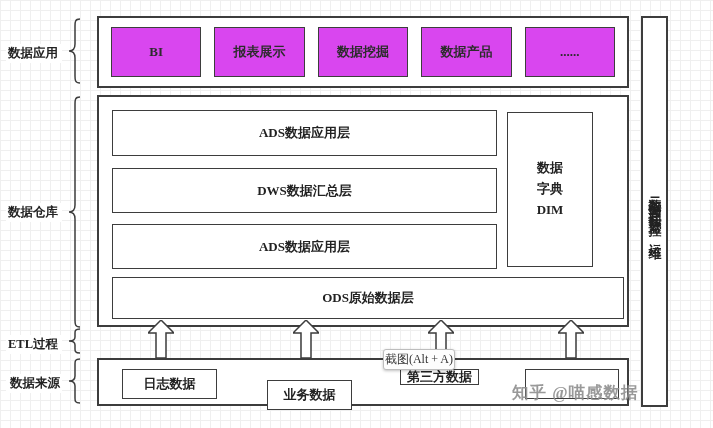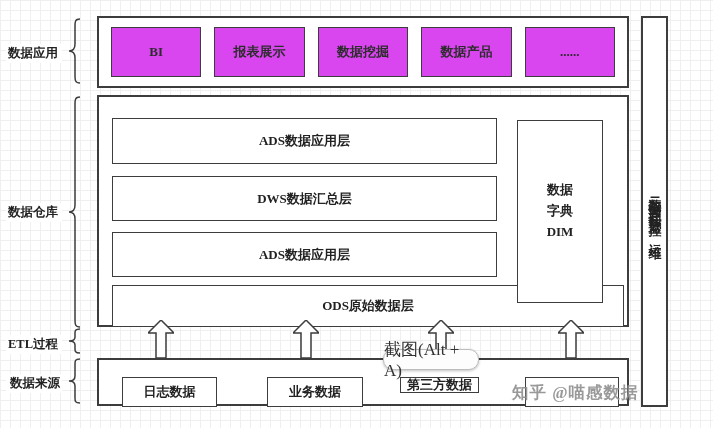--- a/index.html
+++ b/index.html
@@ -39,21 +39,20 @@
     position: absolute;
     background: #fff;
     border: 1.5px solid #3d3d3d;
     display: flex;
     align-items: center;
     justify-content: center;
     font-size: 13px;
     font-weight: bold;
     color: #222;
     text-align: center;
-    margin-top: 8px;
   }
   .app-row-inner {
     position: absolute;
     left: 12px; right: 12px; top: 9px; bottom: 9px;
     display: flex;
     gap: 13px;
   }
   .app-box {
     position: relative;
     flex: 1;
@@ -81,29 +80,29 @@
     writing-mode: vertical-rl;
     text-orientation: upright;
     font-size: 13px;
     font-weight: bold;
     letter-spacing: 3px;
     color: #222;
   }
   .tooltip {
     position: absolute;
     left: 383px; top: 349px;
-    width: 96px; height: 21px;
+    width: 72px; height: 21px;
     background: #fdfdfd;
     border: 1px solid #bdbdbd;
-    border-radius: 10px;
+    border-radius: 3px;
     box-shadow: 0 1px 3px rgba(0,0,0,0.25);
     display: flex;
     align-items: center;
     justify-content: center;
-    font-size: 17px;
+    font-size: 12px;
     color: #333;
     z-index: 20;
   }
   .watermark {
     position: absolute;
     left: 512px; top: 382px;
     font-size: 16.5px;
     font-weight: bold;
     color: #8f8f8f;
     opacity: 0.9;
@@ -143,41 +142,41 @@
       <div class="app-box">数据产品</div>
       <div class="app-box">......</div>
     </div>
   </div>
 
   <div class="outer-box" style="left:97px; top:95px; width:532px; height:232px;">
     <div class="box" style="left:13px; top:13px;  width:385px; height:46px;">ADS数据应用层</div>
     <div class="box" style="left:13px; top:71px;  width:385px; height:45px;">DWS数据汇总层</div>
     <div class="box" style="left:13px; top:127px; width:385px; height:45px;">ADS数据应用层</div>
     <div class="box" style="left:13px; top:180px; width:512px; height:42px;">ODS原始数据层</div>
-    <div class="box dim-box" style="left:418px; top:15px; width:86px; height:183px;">数据
+    <div class="box dim-box" style="left:408px; top:15px; width:86px; height:155px;">数据
 字典
 DIM</div>
   </div>
 
   <svg class="arrow" style="left:148px; top:320px;" viewBox="0 0 26 38">
     <polygon points="13,0 26,13 18,13 18,38 8,38 8,13 0,13" fill="#ffffff" stroke="#3d3d3d" stroke-width="1.5"></polygon>
   </svg>
   <svg class="arrow" style="left:293px; top:320px;" viewBox="0 0 26 38">
     <polygon points="13,0 26,13 18,13 18,38 8,38 8,13 0,13" fill="#ffffff" stroke="#3d3d3d" stroke-width="1.5"></polygon>
   </svg>
   <svg class="arrow" style="left:428px; top:320px;" viewBox="0 0 26 38">
     <polygon points="13,0 26,13 18,13 18,38 8,38 8,13 0,13" fill="#ffffff" stroke="#3d3d3d" stroke-width="1.5"></polygon>
   </svg>
   <svg class="arrow" style="left:558px; top:320px;" viewBox="0 0 26 38">
     <polygon points="13,0 26,13 18,13 18,38 8,38 8,13 0,13" fill="#ffffff" stroke="#3d3d3d" stroke-width="1.5"></polygon>
   </svg>
 
   <div class="outer-box" style="left:97px; top:358px; width:532px; height:48px;">
     <div class="box" style="left:23px;  top:9px; width:95px; height:30px;">日志数据</div>
-    <div class="box" style="left:168px; top:9px; width:96px; height:30px;">业务数据</div>
+    <div class="box" style="left:168px; top:20px; width:85px; height:30px;">业务数据</div>
     <div class="box" style="left:301px; top:9px; width:79px; height:16px;">第三方数据</div>
     <div class="box" style="left:426px; top:9px; width:94px; height:30px;"></div>
   </div>
 
   <div class="right-bar">
     <span>元数据管理和任务监控、运维</span>
   </div>
 
   <div class="tooltip">截图(Alt + A)</div>
 

